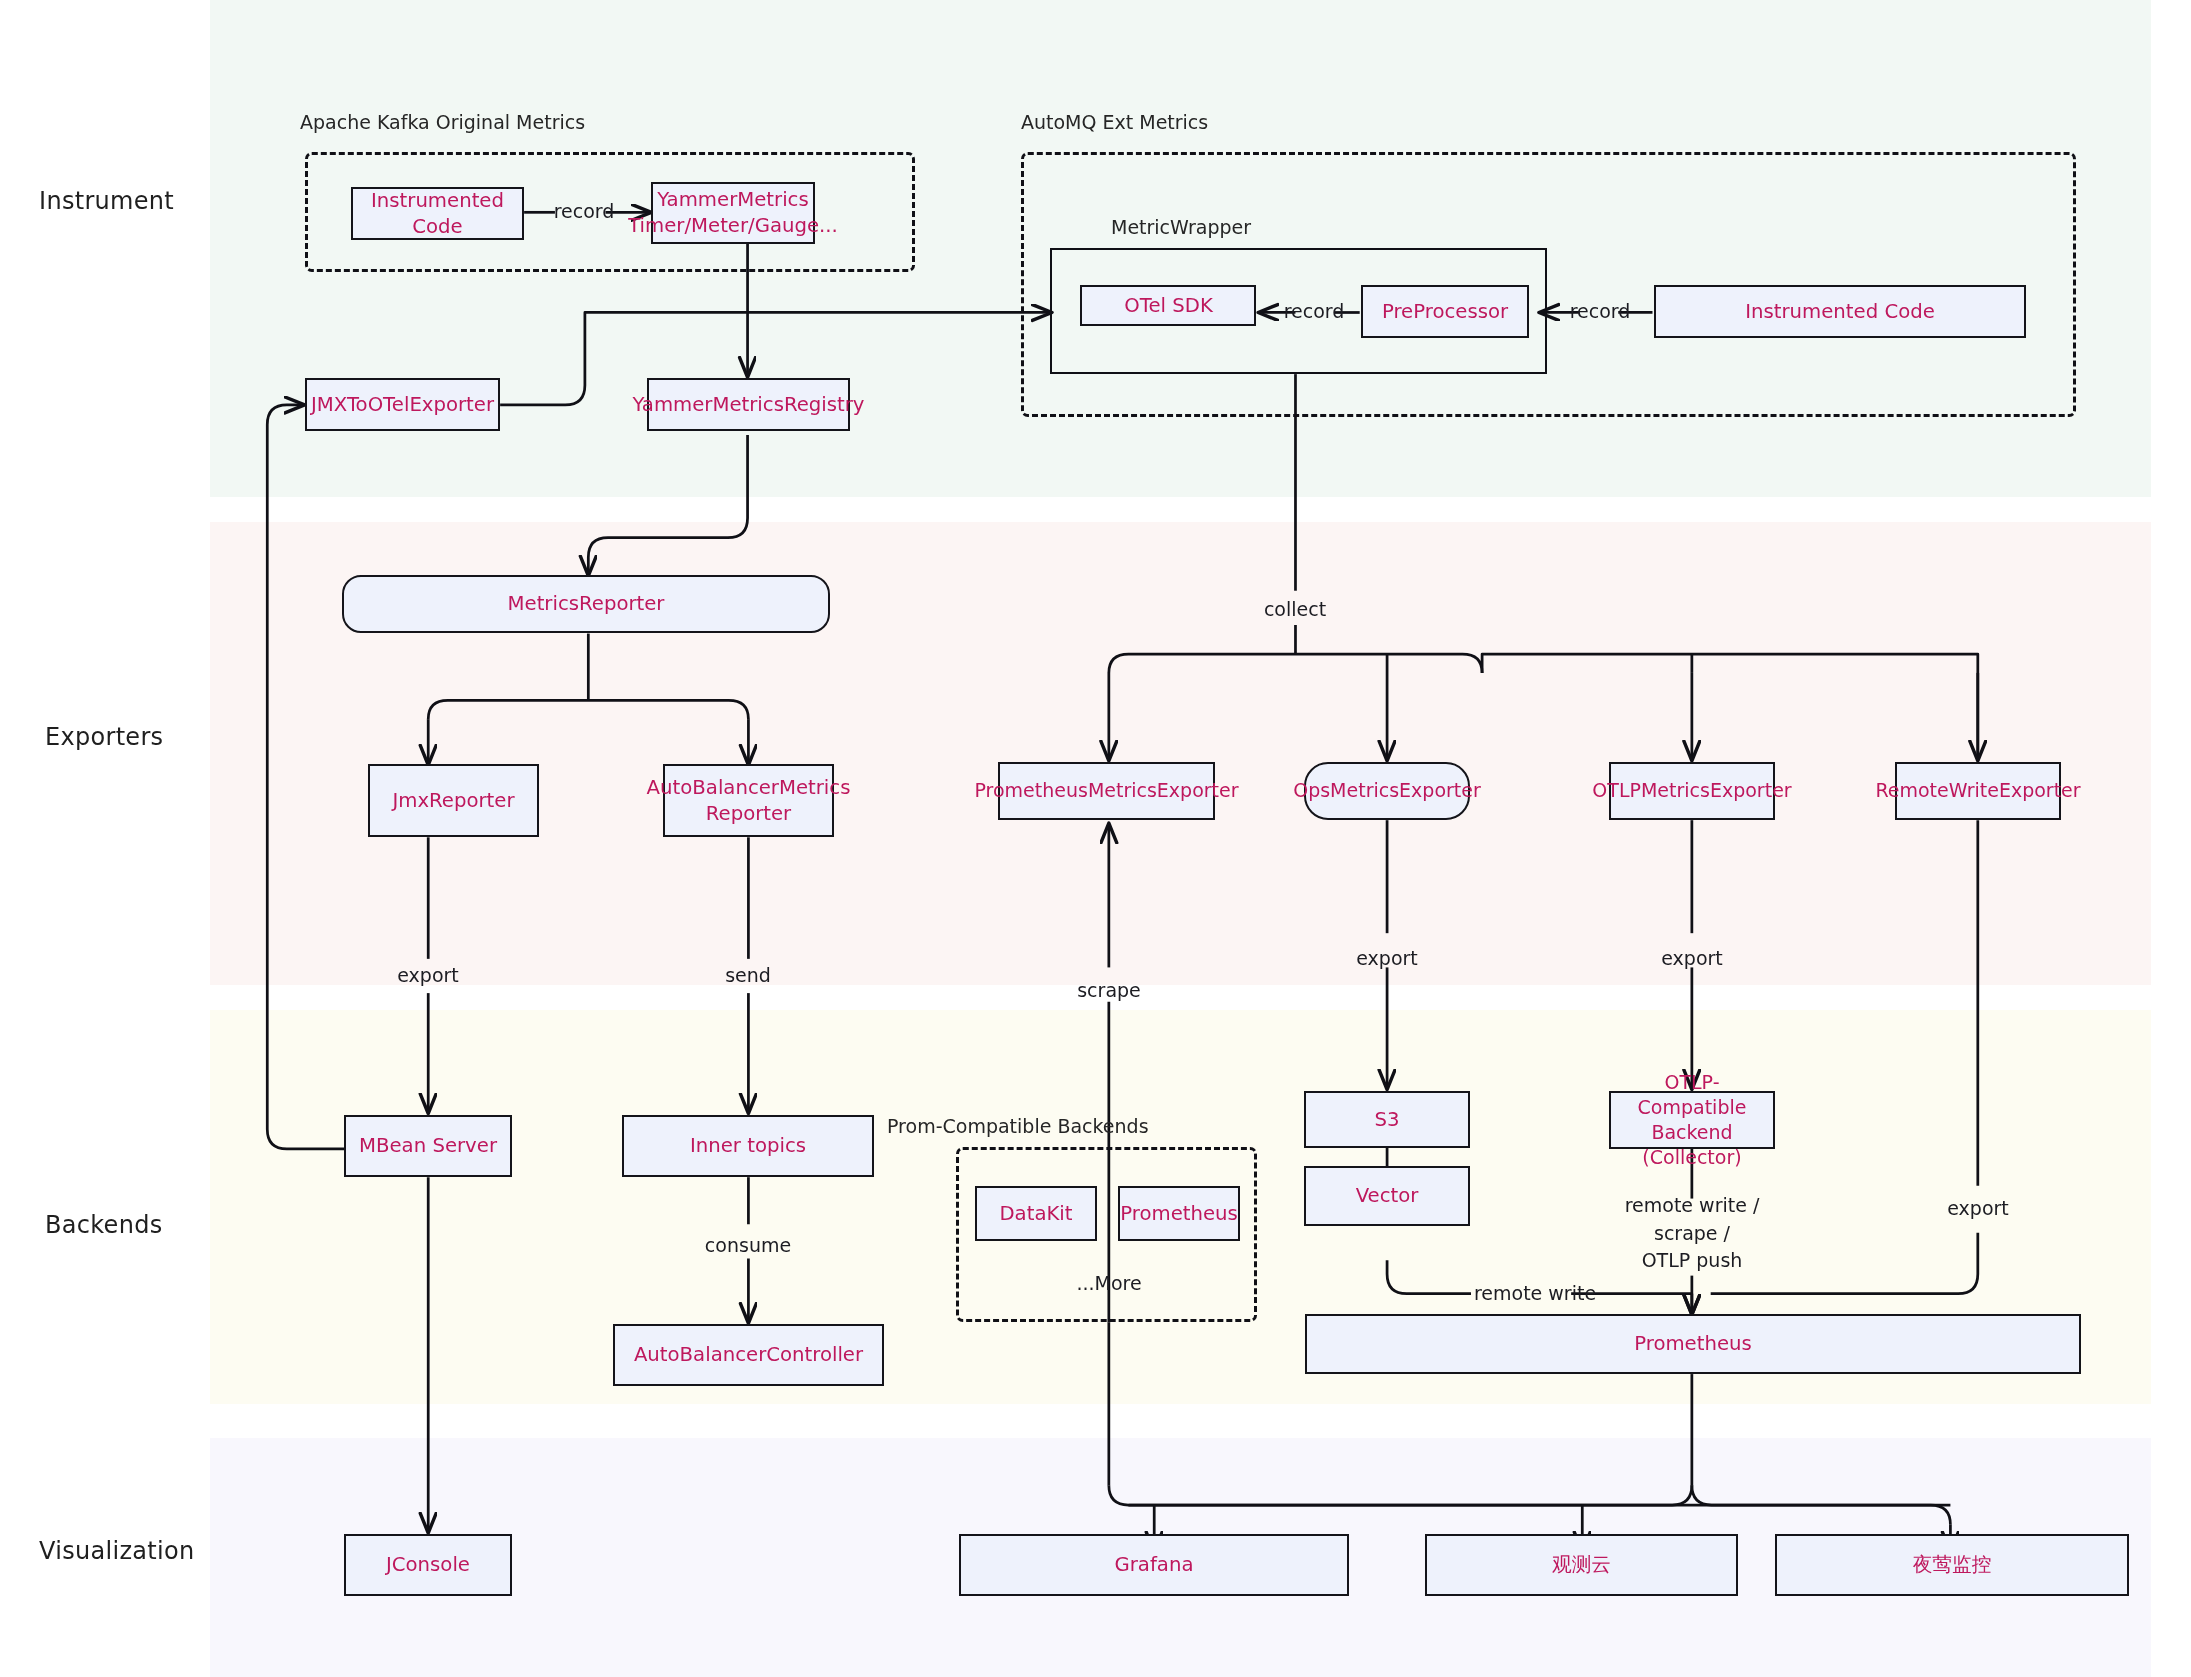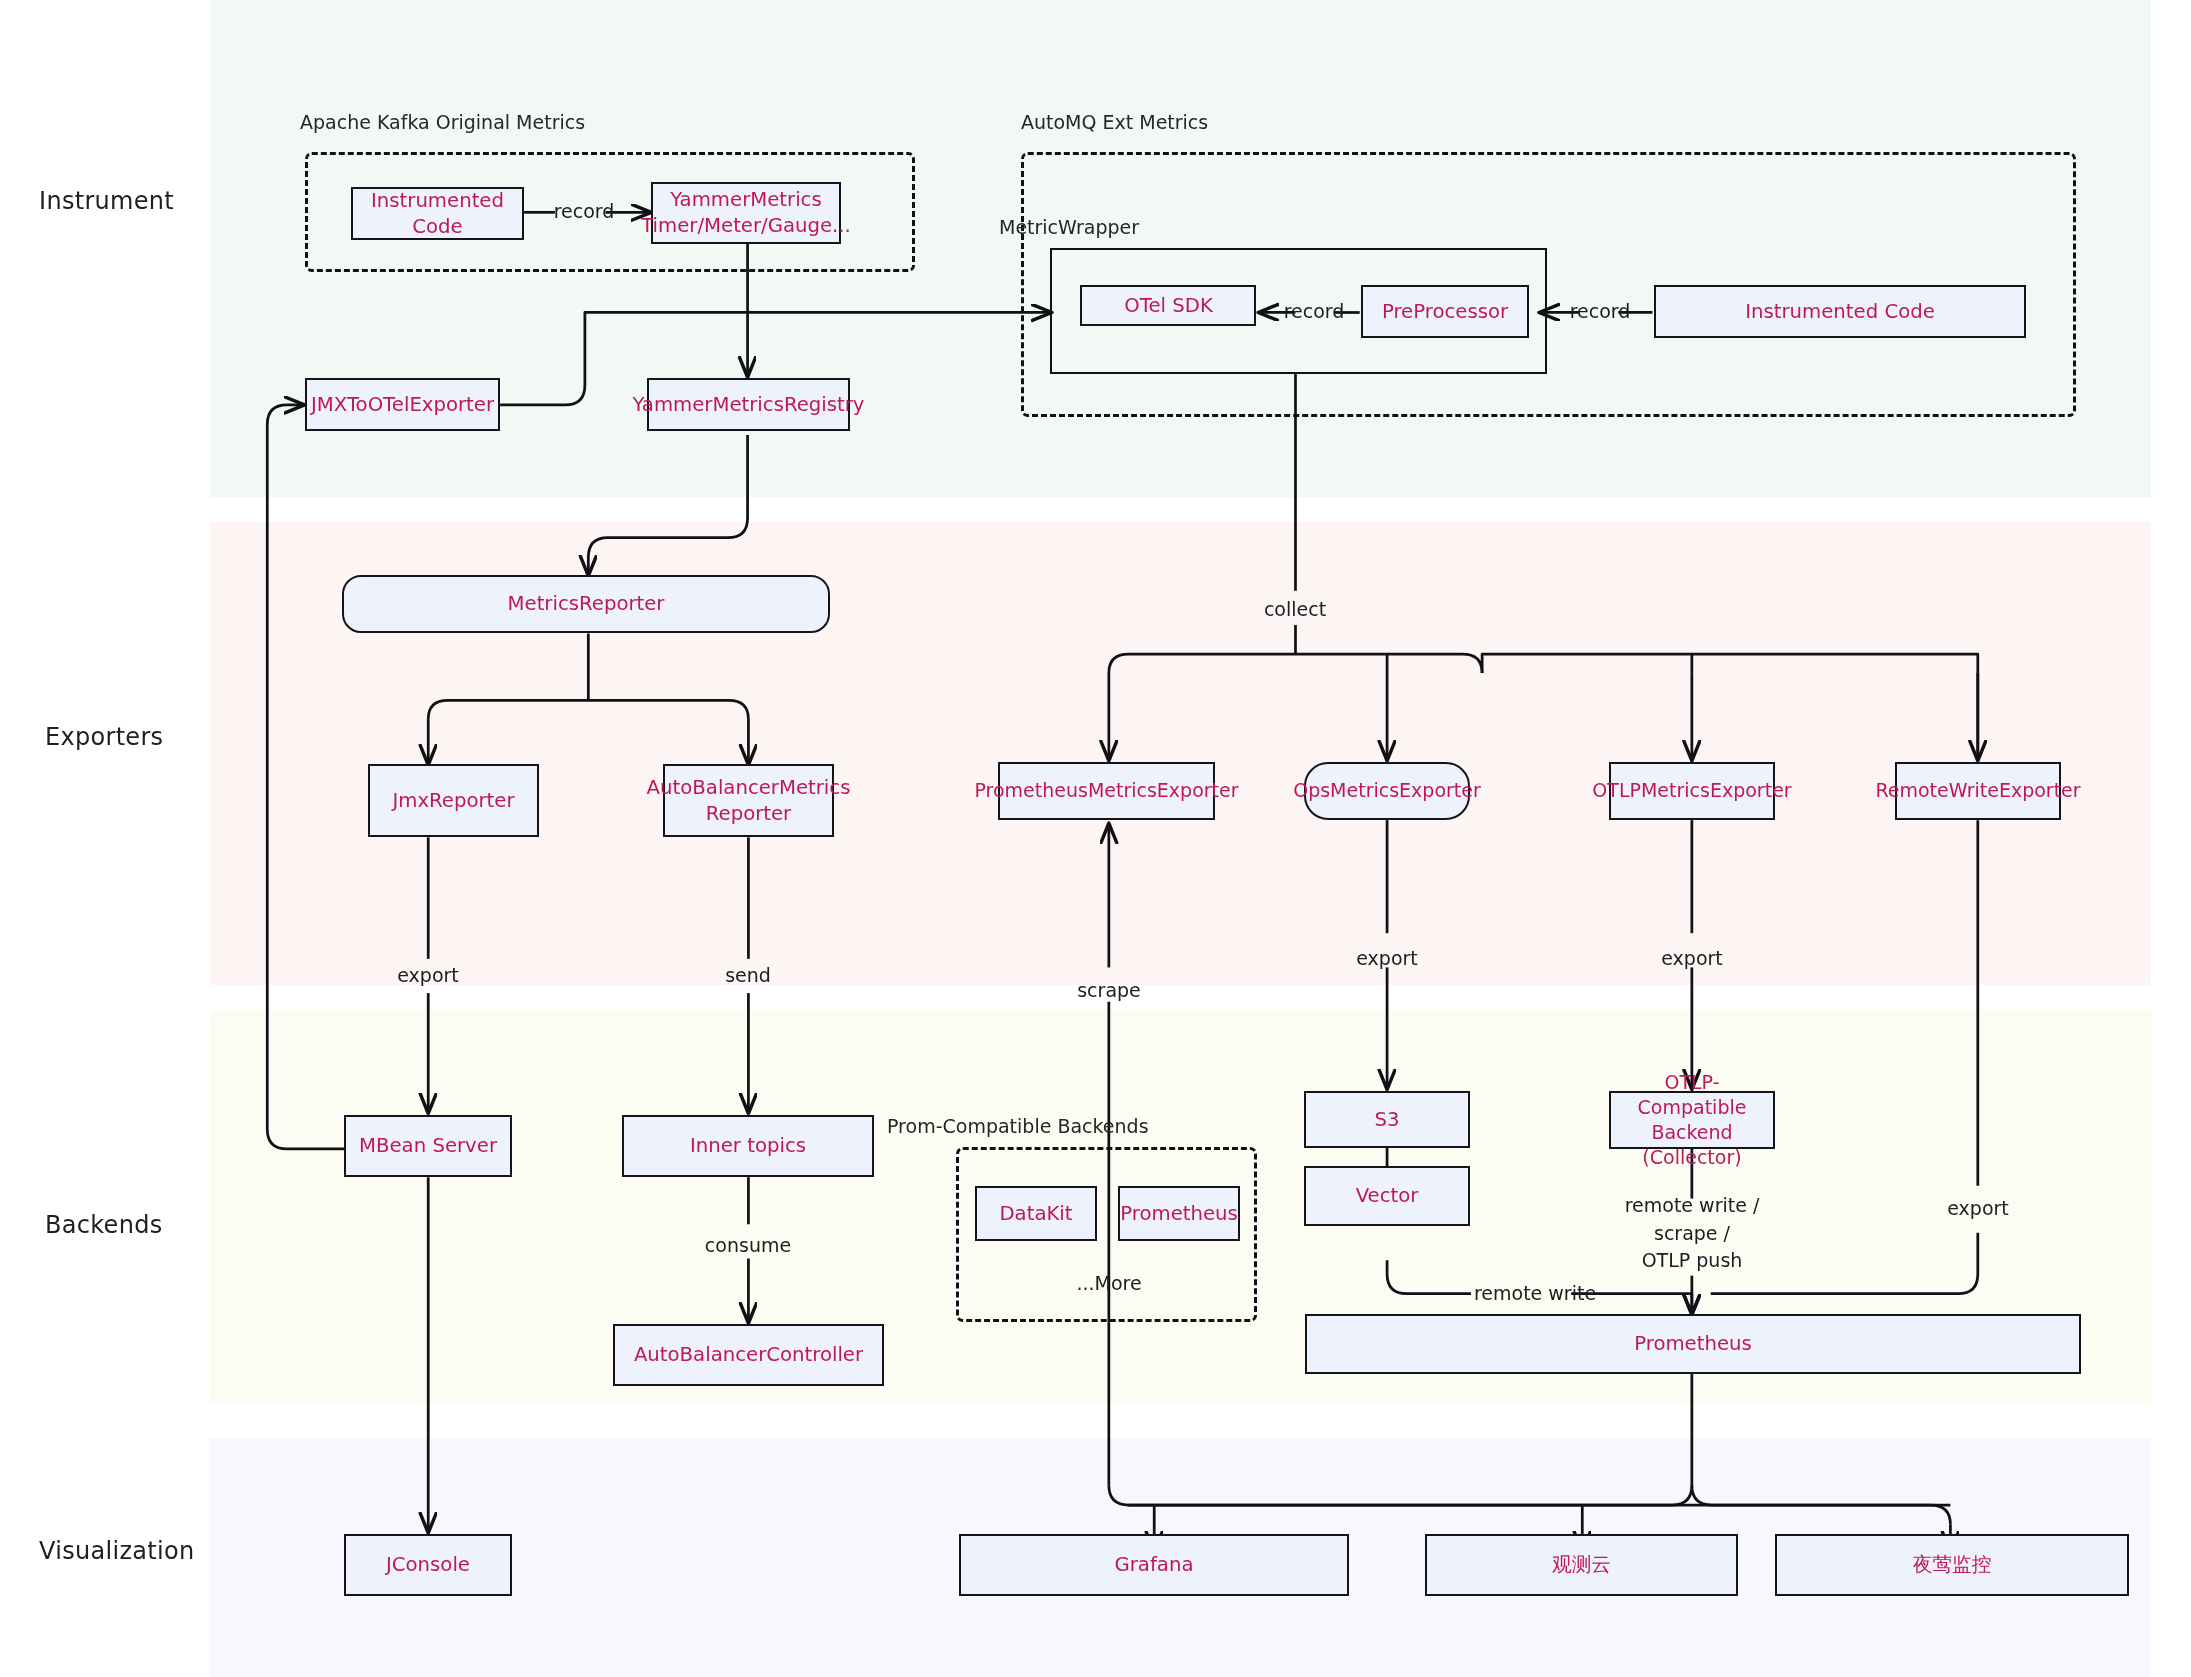--- a/index.html
+++ b/index.html
@@ -122,31 +122,31 @@
       <path d="M2278,1781 L2278,1812" marker-end="url(#ah)"></path>
 
     </g>
   </svg>
 
   <div class="grp-label" style="left:300px;top:111px;">Apache Kafka Original Metrics</div>
   <div class="dashed" style="left:305px;top:152px;width:610px;height:120px;"></div>
 
   <div class="node" style="left:351px;top:187px;width:173px;height:53px;">Instrumented Code</div>
 
-  <div class="node" style="left:651px;top:182px;width:190px;height:62px;flex-direction:column;">
+  <div class="node" style="left:651px;top:182px;width:164px;height:62px;flex-direction:column;">
     <span>YammerMetrics</span>
     <span>Timer/Meter/Gauge...</span>
   </div>
 
   <div class="elabel" style="left:584px;top:212px;">record</div>
 
   <div class="grp-label" style="left:1021px;top:111px;">AutoMQ Ext Metrics</div>
   <div class="dashed" style="left:1021px;top:152px;width:1055px;height:265px;"></div>
 
-  <div class="grp-label" style="left:999px;top:216px;">MetricWrapper</div>
+  <div class="grp-label" style="left:1111px;top:216px;">MetricWrapper</div>
   <div class="solidgrp" style="left:1050px;top:248px;width:497px;height:126px;"></div>
 
   <div class="node" style="left:1080px;top:285px;width:176px;height:41px;padding-left:8px;">OTel SDK</div>
   <div class="node" style="left:1361px;top:285px;width:168px;height:53px;">PreProcessor</div>
   <div class="node" style="left:1654px;top:285px;width:372px;height:53px;">Instrumented Code</div>
 
   <div class="elabel" style="left:1314px;top:312px;">record</div>
   <div class="elabel" style="left:1600px;top:312px;">record</div>
 
   <div class="node" style="left:305px;top:378px;width:195px;height:53px;">JMXToOTelExporter</div>

